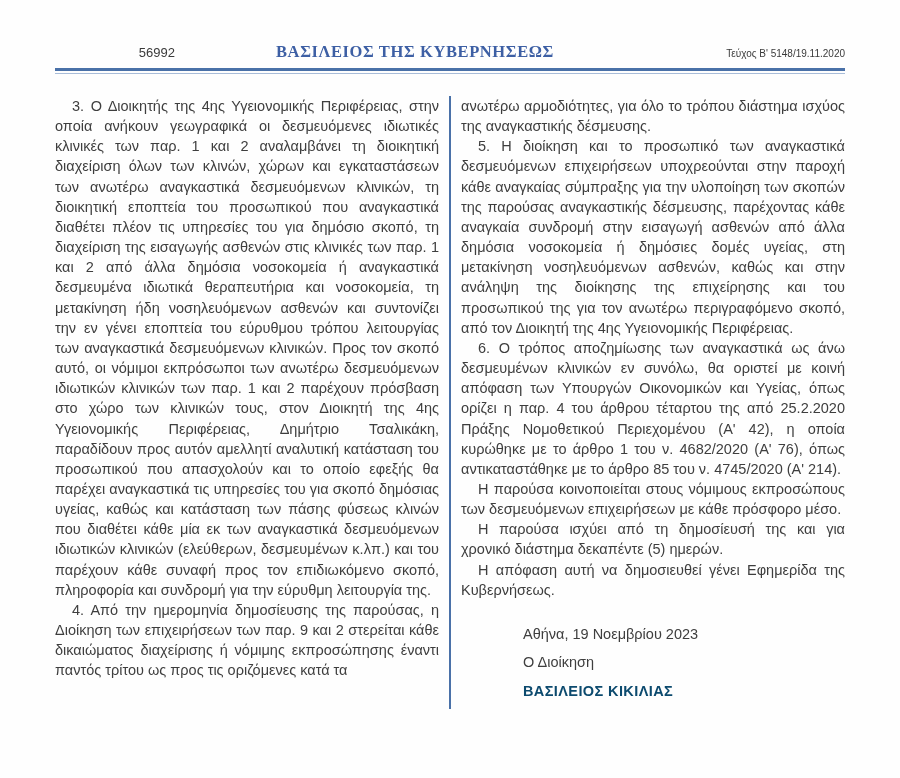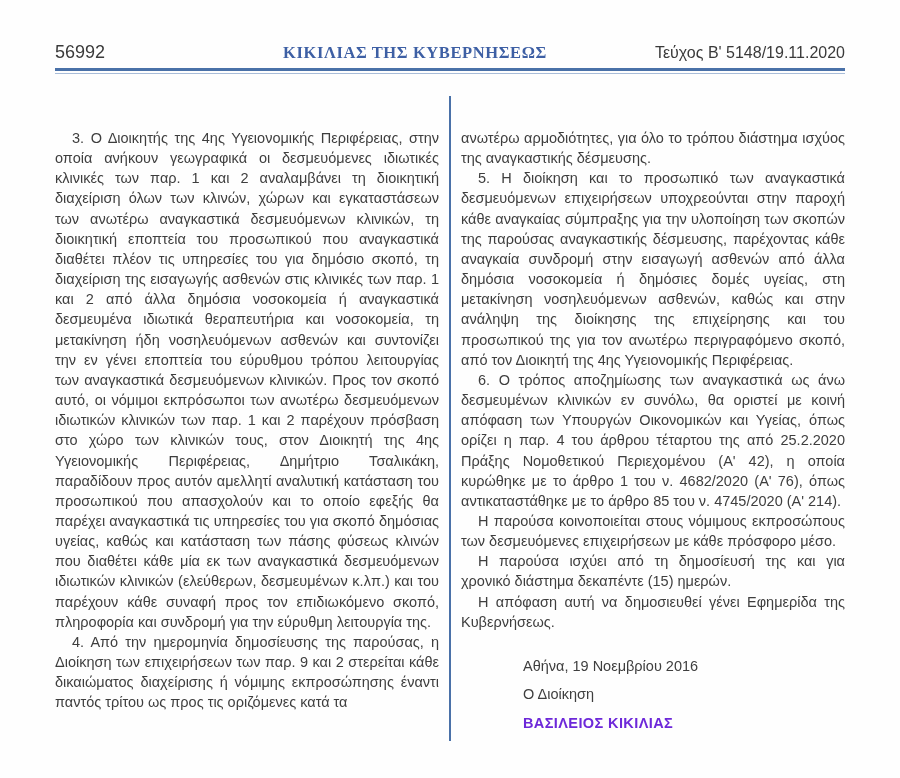--- a/index.html
+++ b/index.html
@@ -18,38 +18,38 @@
   }
   .header {
     position: absolute;
     top: 42px;
     left: 55px;
     width: 790px;
     display: flex;
     align-items: baseline;
   }
   .page-number {
-    font-size: 18px;
+    font-size: 13px;
     color: #3a3a3a;
     min-width: 120px;
-    text-align: left;
+    text-align: right;
   }
   .masthead {
     flex: 1;
     text-align: center;
     font-family: "Liberation Serif", serif;
     font-weight: bold;
     font-size: 16.5px;
     letter-spacing: 0.6px;
     color: #3d5fa4;
   }
   .issue {
     min-width: 190px;
     text-align: right;
-    font-size: 16px;
+    font-size: 10px;
     color: #3a3a3a;
   }
   .header-rule {
     position: absolute;
     top: 68px;
     left: 55px;
     width: 790px;
     height: 2px;
     border-top: 3px solid #4a71a8;
     border-bottom: 1px solid #a9bdd9;
@@ -60,21 +60,20 @@
     left: 55px;
     width: 790px;
     display: flex;
   }
   .col {
     width: 384px;
     font-size: 14.5px;
     line-height: 20.15px;
     text-align: justify;
     color: #3e3e3e;
-    margin-top: 32px;
   }
   .col p { margin: 0; }
   .col p.indent { text-indent: 17px; }
   .divider {
     width: 2px;
     background: #4a71a8;
     margin: 0 10px;
     align-self: stretch;
   }
   .signature {
@@ -84,55 +83,55 @@
   }
   .signature p {
     margin: 0 0 8.5px 0;
     text-align: left;
     line-height: 20px;
     text-indent: 0;
   }
   .signature .sig-name {
     font-weight: bold;
     letter-spacing: 0.4px;
-    color: #6d28d9;
+    color: #0c4a6e;
   }
 </style>
 </head>
 <body>
 
 <div class="page">
 
   <div class="header">
     <span class="page-number">56992</span>
-    <span class="masthead">ΚΙΚΙΛΙΑΣ ΤΗΣ ΚΥΒΕΡΝΗΣΕΩΣ</span>
+    <span class="masthead">ΒΑΣΙΛΕΙΟΣ ΤΗΣ ΚΥΒΕΡΝΗΣΕΩΣ</span>
     <span class="issue">Τεύχος Β' 5148/19.11.2020</span>
   </div>
 
   <div class="header-rule"></div>
 
   <div class="columns">
 
     <div class="col">
       <p class="indent">3. Ο Διοικητής της 4ης Υγειονομικής Περιφέρειας, στην οποία ανήκουν γεωγραφικά οι δεσμευόμενες ιδιωτικές κλινικές των παρ. 1 και 2 αναλαμβάνει τη διοικητική διαχείριση όλων των κλινών, χώρων και εγκαταστάσεων των ανωτέρω αναγκαστικά δεσμευόμενων κλινικών, τη διοικητική εποπτεία του προσωπικού που αναγκαστικά διαθέτει πλέον τις υπηρεσίες του για δημόσιο σκοπό, τη διαχείριση της εισαγωγής ασθενών στις κλινικές των παρ. 1 και 2 από άλλα δημόσια νοσοκομεία ή αναγκαστικά δεσμευμένα ιδιωτικά θεραπευτήρια και νοσοκομεία, τη μετακίνηση ήδη νοσηλευόμενων ασθενών και συντονίζει την εν γένει εποπτεία του εύρυθμου τρόπου λειτουργίας των αναγκαστικά δεσμευόμενων κλινικών. Προς τον σκοπό αυτό, οι νόμιμοι εκπρόσωποι των ανωτέρω δεσμευόμενων ιδιωτικών κλινικών των παρ. 1 και 2 παρέχουν πρόσβαση στο χώρο των κλινικών τους, στον Διοικητή της 4ης Υγειονομικής Περιφέρειας, Δημήτριο Τσαλικάκη, παραδίδουν προς αυτόν αμελλητί αναλυτική κατάσταση του προσωπικού που απασχολούν και το οποίο εφεξής θα παρέχει αναγκαστικά τις υπηρεσίες του για σκοπό δημόσιας υγείας, καθώς και κατάσταση των πάσης φύσεως κλινών που διαθέτει κάθε μία εκ των αναγκαστικά δεσμευόμενων ιδιωτικών κλινικών (ελεύθερων, δεσμευμένων κ.λπ.) και του παρέχουν κάθε συναφή προς τον επιδιωκόμενο σκοπό, πληροφορία και συνδρομή για την εύρυθμη λειτουργία της.</p>
       <p class="indent">4. Από την ημερομηνία δημοσίευσης της παρούσας, η Διοίκηση των επιχειρήσεων των παρ. 9 και 2 στερείται κάθε δικαιώματος διαχείρισης ή νόμιμης εκπροσώπησης έναντι παντός τρίτου ως προς τις οριζόμενες κατά τα</p>
     </div>
 
     <div class="divider"></div>
 
     <div class="col">
       <p>ανωτέρω αρμοδιότητες, για όλο το τρόπου διάστημα ισχύος της αναγκαστικής δέσμευσης.</p>
       <p class="indent">5. Η διοίκηση και το προσωπικό των αναγκαστικά δεσμευόμενων επιχειρήσεων υποχρεούνται στην παροχή κάθε αναγκαίας σύμπραξης για την υλοποίηση των σκοπών της παρούσας αναγκαστικής δέσμευσης, παρέχοντας κάθε αναγκαία συνδρομή στην εισαγωγή ασθενών από άλλα δημόσια νοσοκομεία ή δημόσιες δομές υγείας, στη μετακίνηση νοσηλευόμενων ασθενών, καθώς και στην ανάληψη της διοίκησης της επιχείρησης και του προσωπικού της για τον ανωτέρω περιγραφόμενο σκοπό, από τον Διοικητή της 4ης Υγειονομικής Περιφέρειας.</p>
       <p class="indent">6. Ο τρόπος αποζημίωσης των αναγκαστικά ως άνω δεσμευμένων κλινικών εν συνόλω, θα οριστεί με κοινή απόφαση των Υπουργών Οικονομικών και Υγείας, όπως ορίζει η παρ. 4 του άρθρου τέταρτου της από 25.2.2020 Πράξης Νομοθετικού Περιεχομένου (Α' 42), η οποία κυρώθηκε με το άρθρο 1 του ν. 4682/2020 (Α' 76), όπως αντικαταστάθηκε με το άρθρο 85 του ν. 4745/2020 (Α' 214).</p>
-      <p class="indent">Η παρούσα κοινοποιείται στους νόμιμους εκπροσώπους των δεσμευόμενες επιχειρήσεων με κάθε πρόσφορο μέσο.</p>
-      <p class="indent">Η παρούσα ισχύει από τη δημοσίευσή της και για χρονικό διάστημα δεκαπέντε (15) ημερών.</p>
+      <p class="indent">Η παρούσα κοινοποιείται στους νόμιμους εκπροσώπους των δεσμευόμενων επιχειρήσεων με κάθε πρόσφορο μέσο.</p>
+      <p class="indent">Η παρούσα ισχύει από τη δημοσίευσή της και για χρονικό διάστημα δεκαπέντε (5) ημερών.</p>
       <p class="indent">Η απόφαση αυτή να δημοσιευθεί γένει Εφημερίδα της Κυβερνήσεως.</p>
 
       <div class="signature">
-        <p>Αθήνα, 19 Νοεμβρίου 2016</p>
+        <p>Αθήνα, 19 Νοεμβρίου 2023</p>
         <p>Ο Διοίκηση</p>
         <p class="sig-name">ΒΑΣΙΛΕΙΟΣ ΚΙΚΙΛΙΑΣ</p>
       </div>
     </div>
 
   </div>
 
 </div>
 
 </body></html>

